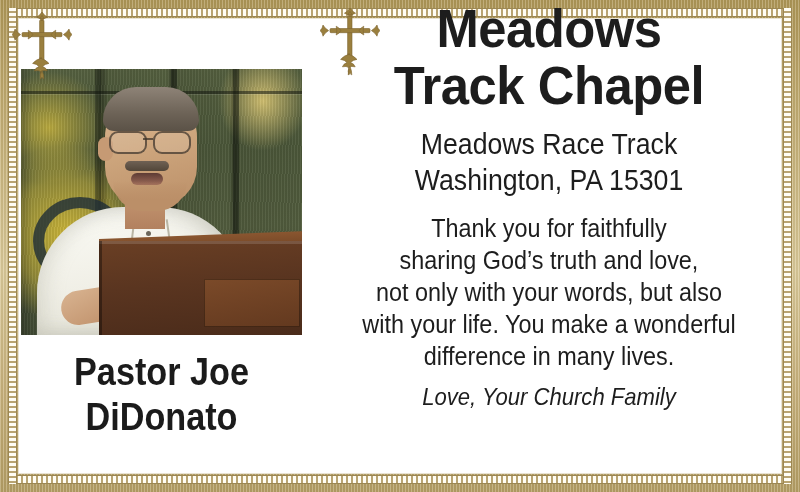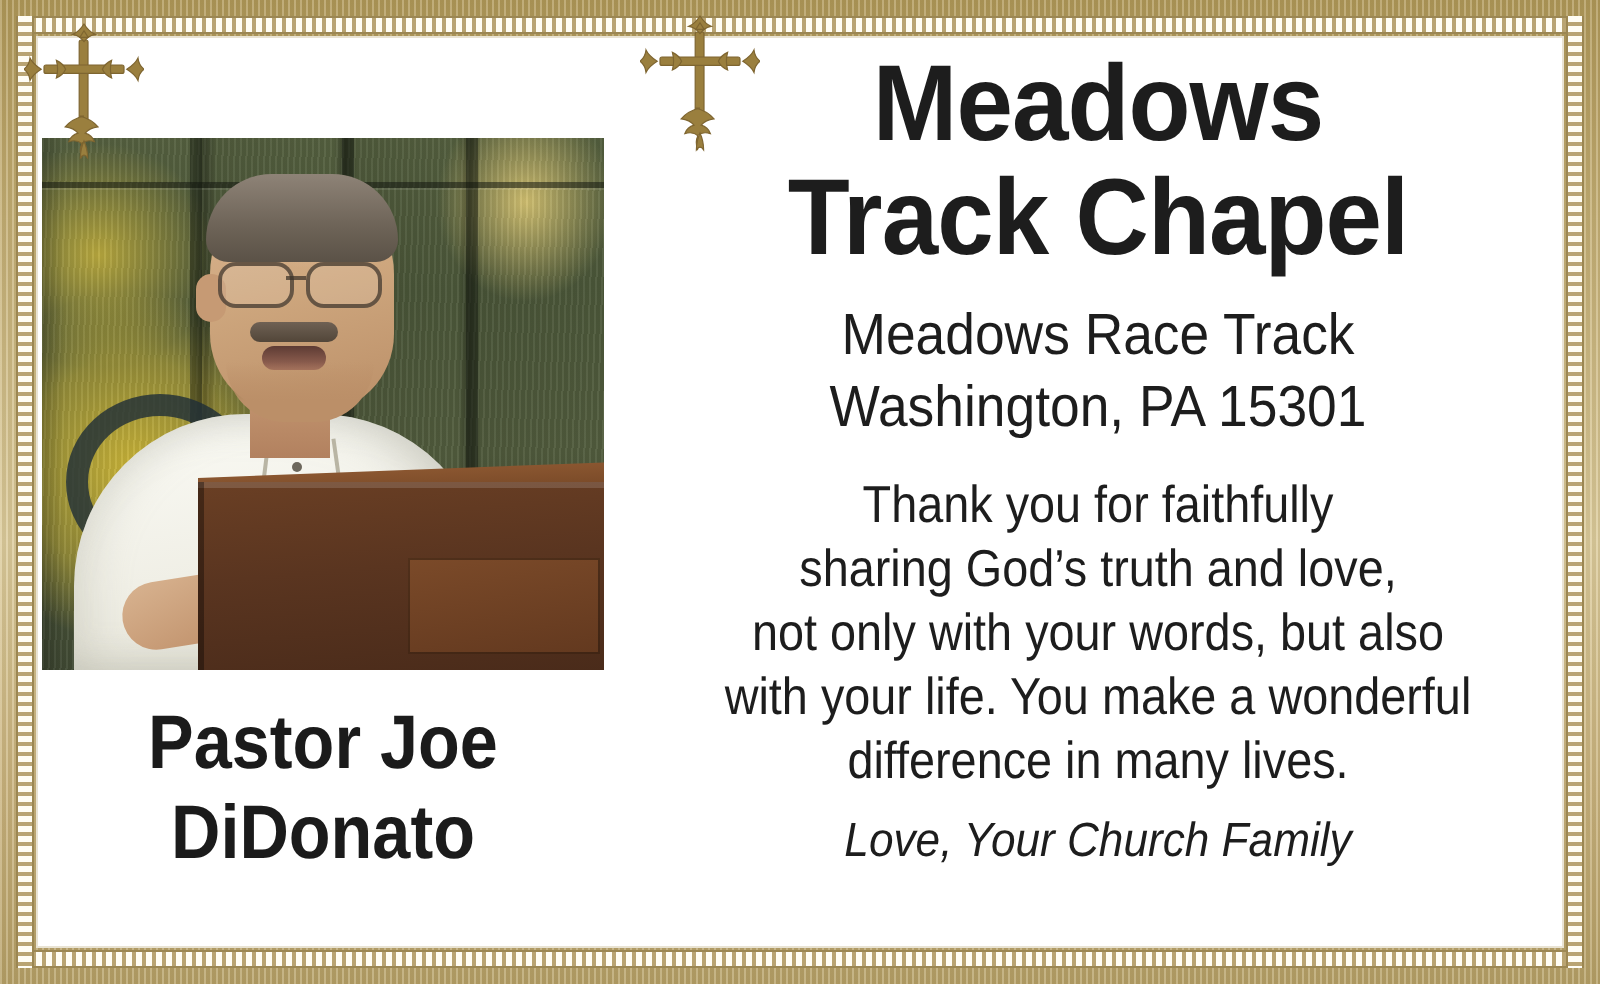--- a/index.html
+++ b/index.html
@@ -143,21 +143,21 @@
 
   
   .pastor{position:absolute;left:21px;top:350px;width:281px;text-align:center;
         color:#1b1b1b;font-weight:700;letter-spacing:0px;
         font-family:"Liberation Sans Narrow","Liberation Sans",sans-serif;
         transform:scaleX(.90);transform-origin:center top;}
   .pastor .l1{font-size:38px;line-height:44px;}
   .pastor .l2{font-size:38px;line-height:46px;}
 
   
-  .right{position:absolute;left:320px;top:24px;right:22px;text-align:center;color:#1d1d1d;}
+  .right{position:absolute;left:320px;top:0;right:22px;text-align:center;color:#1d1d1d;}
   .title{font-family:"Liberation Sans Narrow","Liberation Sans",sans-serif;
         font-weight:700;font-size:54px;line-height:57px;letter-spacing:-.5px;
         transform:scaleX(.94);transform-origin:center top;}
   .addr{margin-top:12px;font-family:"Liberation Sans Narrow","Liberation Sans",sans-serif;
         font-weight:400;font-size:29px;line-height:36px;
         transform:scaleX(.92);transform-origin:center top;}
   .msg{margin-top:14px;font-family:"Liberation Sans Narrow","Liberation Sans",sans-serif;
         font-weight:400;font-size:26px;line-height:32px;
         transform:scaleX(.90);transform-origin:center top;white-space:nowrap;}
   .sign{margin-top:10px;font-family:"Liberation Sans Narrow","Liberation Sans",sans-serif;

